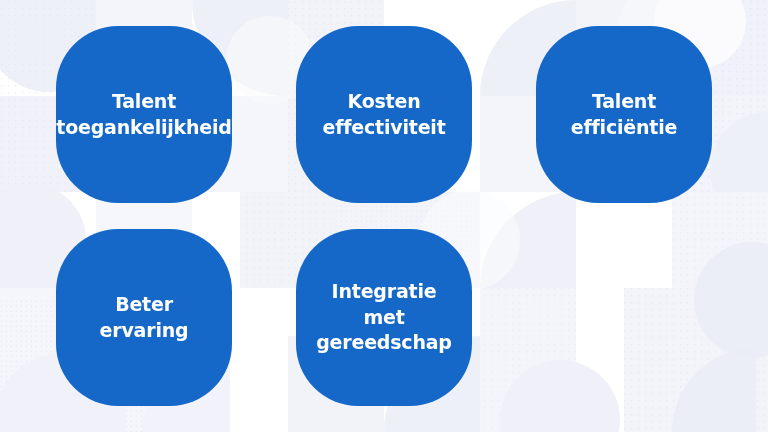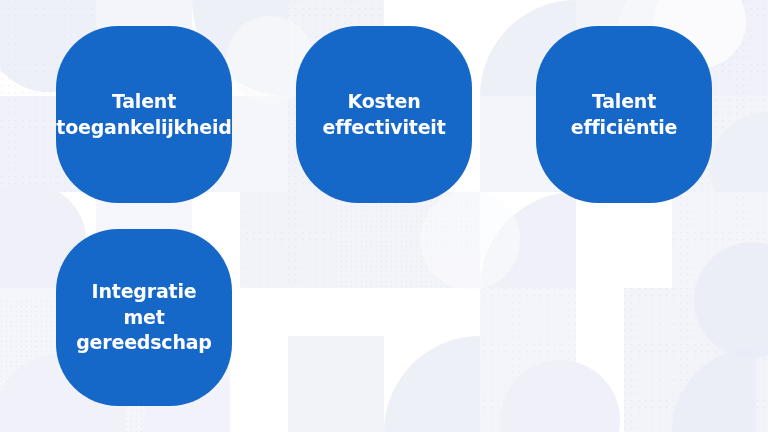--- a/index.html
+++ b/index.html
@@ -176,20 +176,24 @@
     <div class="card">
       <p class="card-label">Kosten
 effectiviteit</p>
     </div>
 
     <div class="card">
       <p class="card-label">Talent
 efficiëntie</p>
     </div>
 
+    <div class="card narrow">
+      <p class="card-label">Beter
+ervaring</p>
+    </div>
 
     <div class="card">
       <p class="card-label">Integratie
 met
 gereedschap</p>
     </div>
 
 
   </div>
 </div>

